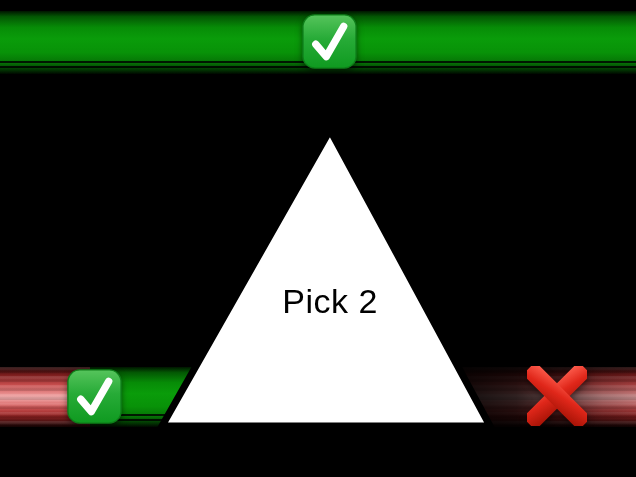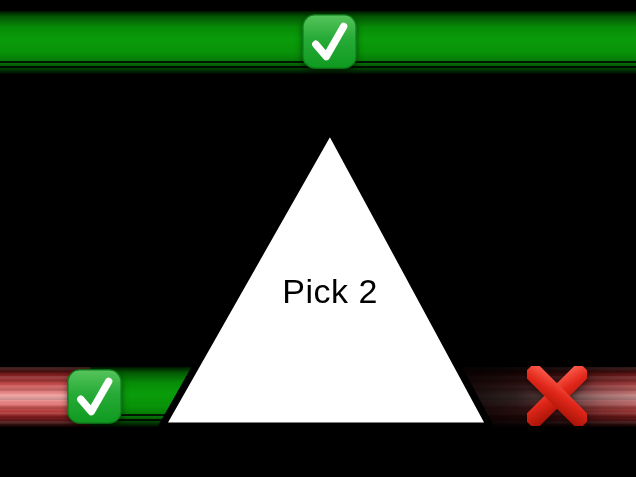--- a/index.html
+++ b/index.html
@@ -47,21 +47,21 @@
   }
 
   #top-bar{left:0;top:11px;width:636px;height:63px;}
   #bl-red-bar{left:0;top:367px;width:96px;height:60px;}
   #bl-green-bar{left:90px;top:367px;width:106px;height:60px;}
   #br-red-bar{left:452px;top:367px;width:184px;height:60px;}
 
   .triangle-svg{position:absolute;left:0;top:0;z-index:2;}
 
   .center-label{
-    position:absolute;z-index:3;left:330px;top:274px;transform:translateX(-50%);
+    position:absolute;z-index:3;left:330px;top:284px;transform:translateX(-50%);
     font-size:34px;line-height:1;color:#000;white-space:nowrap;letter-spacing:.5px;
   }
 
   .icon{position:absolute;z-index:4;filter:drop-shadow(0 3px 3px rgba(0,0,0,.5));}
   #check-icon-top{left:302px;top:13px;width:55px;height:57px;}
   #check-icon-left{left:67px;top:367px;width:55px;height:59px;}
   #cross-icon-right{left:527px;top:366px;width:60px;height:60px;}
   .icon svg{display:block;width:100%;height:100%;}
 </style>
 </head>

